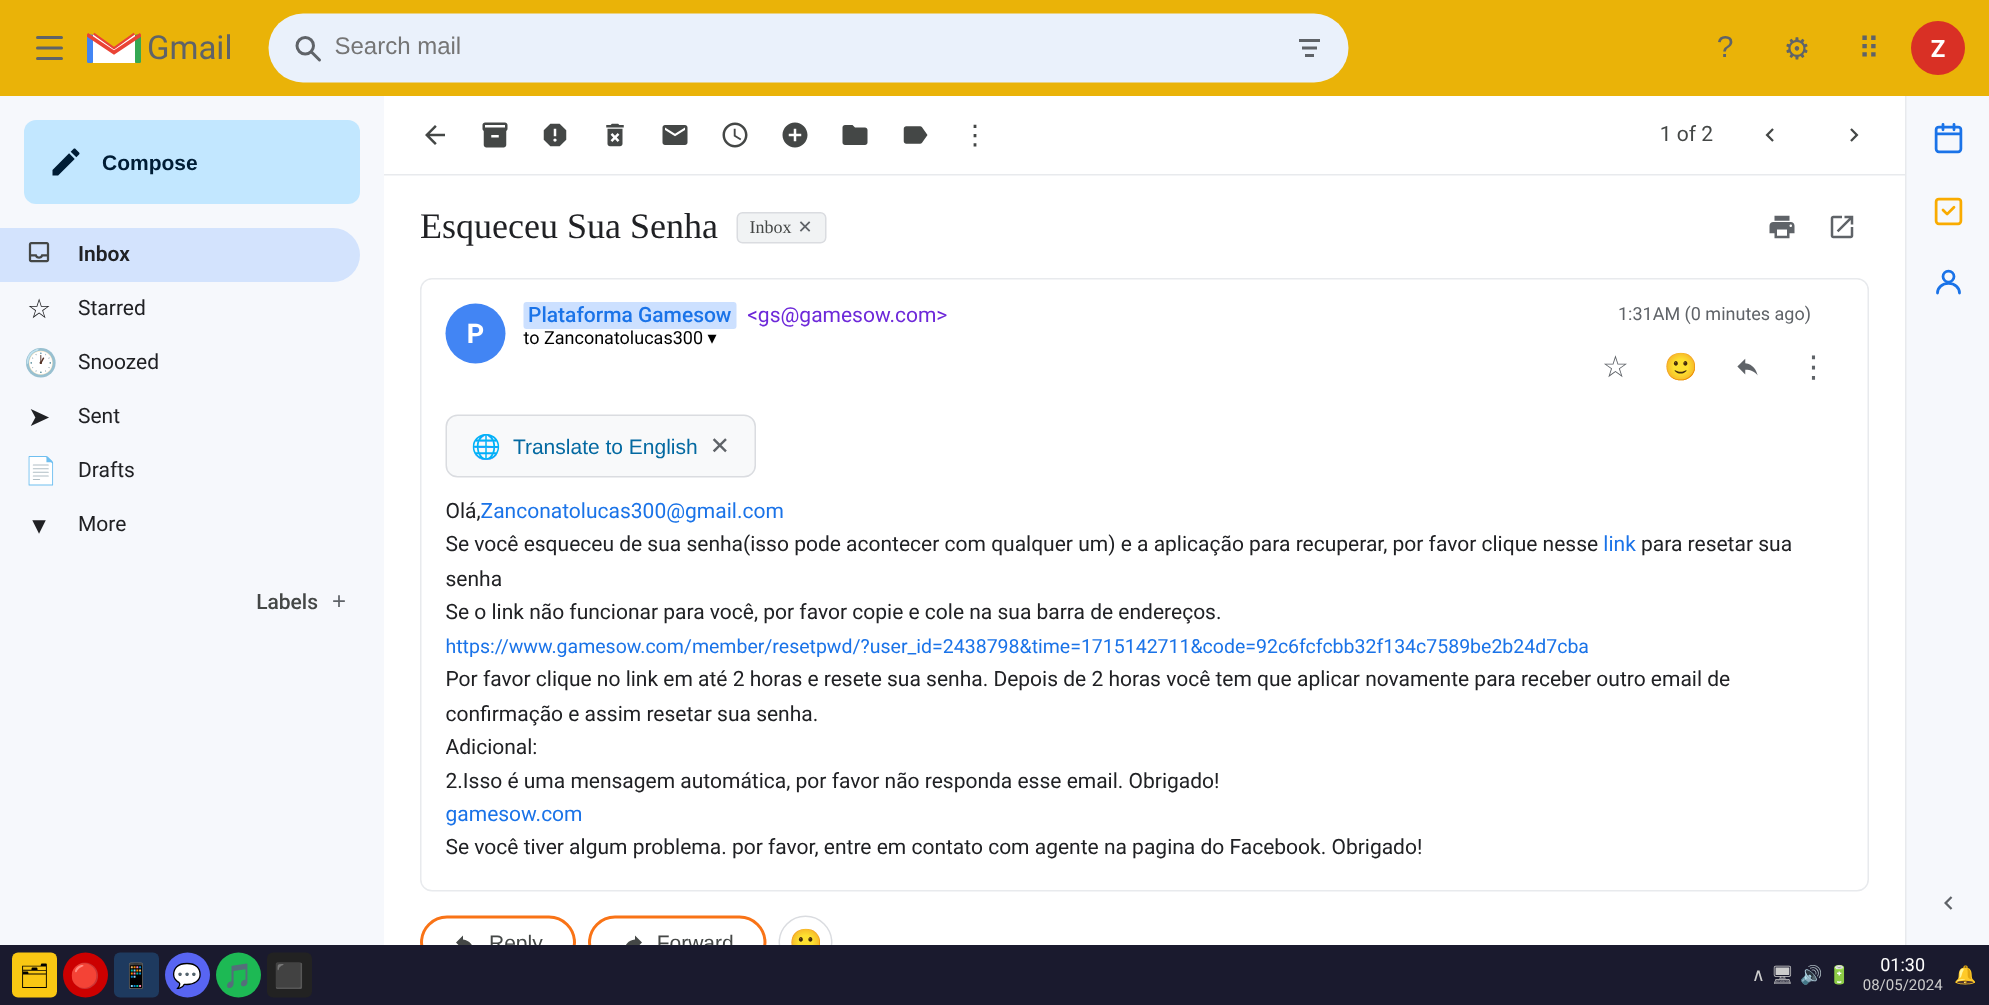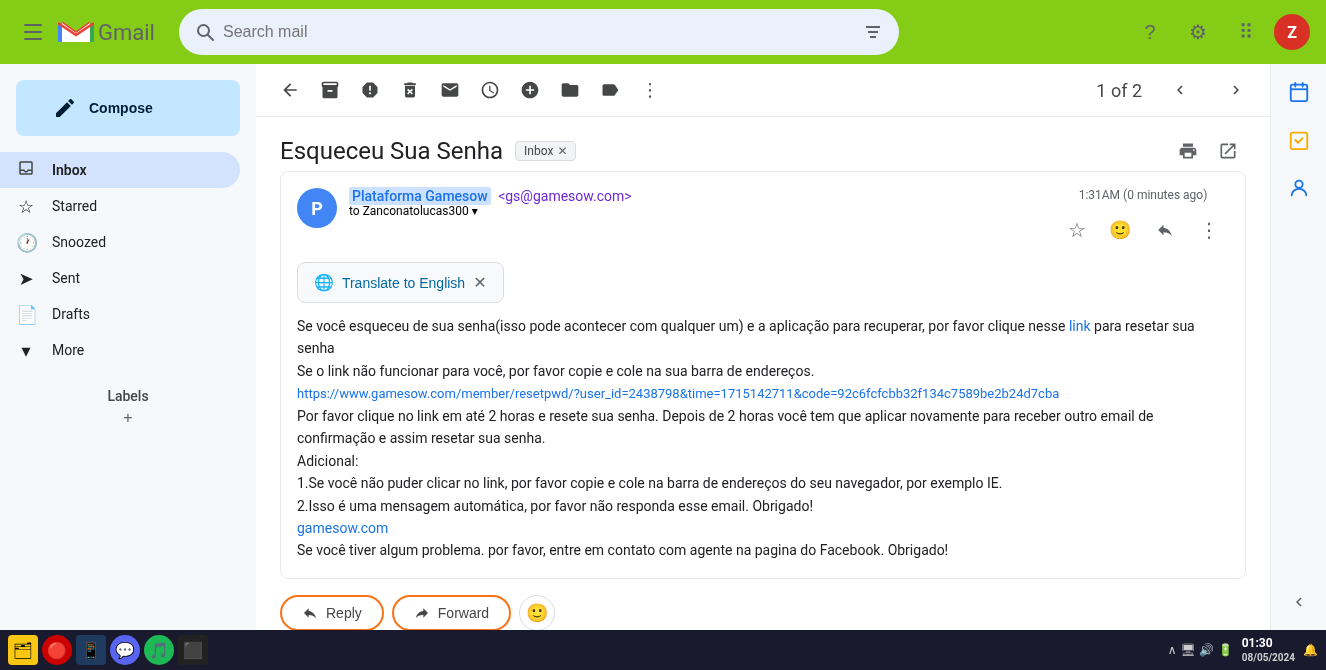--- a/index.html
+++ b/index.html
@@ -1,20 +1,20 @@
 <!DOCTYPE html>
 <html><head>
   <meta charset="utf-8">
   <style>
     * { box-sizing: border-box; margin: 0; padding: 0; }
     body { font-family: 'Google Sans', Roboto, Arial, sans-serif; background: #f6f8fc; height: 670px; overflow: hidden; display: flex; flex-direction: column; }
 
     
     .topbar {
-      display: flex; align-items: center; height: 64px; background: #84cc16;
+      display: flex; align-items: center; height: 64px; background: #eab308;
       padding: 0 16px; gap: 8px; flex-shrink: 0;
     }
     .topbar-menu-icon { cursor: pointer; padding: 8px; border-radius: 50%; display: flex; align-items: center; }
     .topbar-logo { display: flex; align-items: center; gap: 4px; margin-right: 16px; }
     .search-bar {
       flex: 1; max-width: 720px; background: #eaf1fb; border-radius: 24px;
       display: flex; align-items: center; padding: 0 16px; height: 46px; gap: 8px;
     }
     .search-bar input {
       border: none; background: transparent; outline: none; font-size: 16px;
@@ -35,58 +35,58 @@
     
     .main { display: flex; flex: 1; overflow: hidden; }
 
     
     .sidebar {
       width: 256px; flex-shrink: 0; background: #f6f8fc; padding: 8px 0;
       display: flex; flex-direction: column; overflow-y: auto;
     }
     .compose-btn {
       margin: 8px 16px 16px 16px; background: #c2e7ff; border-radius: 8px;
-      padding: 16px 37px; display: flex; align-items: center; gap: 12px;
+      padding: 16px 16px; display: flex; align-items: center; gap: 12px;
       cursor: pointer; font-size: 14px; font-weight: 600; color: #001d35;
       border: none; width: calc(100% - 32px); text-align: center;
     }
     .nav-item {
       display: flex; align-items: center; gap: 16px; padding: 4px 16px 4px 16px;
       height: 36px; border-radius: 0 24px 24px 0; cursor: pointer; font-size: 14px;
       color: #202124; margin-right: 16px; position: relative;
     }
     .nav-item.active { background: #d3e3fd; font-weight: 600; }
     .nav-icon { font-size: 18px; width: 20px; text-align: center; }
     .nav-label { flex: 1; }
     .labels-section { padding: 8px 16px; margin-top: 8px; }
     .labels-header {
       display: flex; align-items: center; justify-content: flex-end;
-      font-size: 14px; color: #444746; font-weight: 500; padding: 4px 0; flex-direction: column;
+      font-size: 14px; color: #444746; font-weight: 500; padding: 4px 0;
     }
 
     
     .content { flex: 1; display: flex; flex-direction: column; background: #fff; overflow: hidden; }
 
     
     .email-toolbar {
       display: flex; align-items: center; padding: 8px 16px; border-bottom: 1px solid #e8eaed;
       gap: 4px; flex-shrink: 0;
     }
     .toolbar-btn {
       width: 36px; height: 36px; border-radius: 50%; display: flex; align-items: center;
       justify-content: center; cursor: pointer; color: #444746; font-size: 18px;
       background: transparent; border: none;
     }
     .toolbar-spacer { flex: 1; }
-    .pagination { display: flex; align-items: center; gap: 20px; font-size: 18px; color: #444746; }
+    .pagination { display: flex; align-items: center; gap: 20px; font-size: 14px; color: #444746; }
 
     
     .email-thread { flex: 1; overflow-y: auto; padding: 16px 24px; }
     .email-subject-row {
-      display: flex; align-items: center; gap: 12px; margin-bottom: 2px;
+      display: flex; align-items: center; gap: 12px; margin-bottom: 16px; font-family: Liberation Serif, serif;
     }
     .email-subject {
       font-size: 24px; font-weight: 400; color: #202124;
     }
     .inbox-badge {
       background: #f1f3f4; border-radius: 4px; padding: 2px 8px;
       font-size: 12px; color: #444746; display: flex; align-items: center; gap: 4px;
       border: 1px solid #dadce0;
     }
     .subject-actions { margin-left: auto; display: flex; gap: 4px; }
@@ -145,21 +145,21 @@
     
     .taskbar {
       height: 40px; background: #1a1a2e; display: flex; align-items: center;
       padding: 0 8px; gap: 4px; flex-shrink: 0;
     }
     .taskbar-item {
       width: 30px; height: 30px; border-radius: 4px; display: flex; align-items: center;
       justify-content: center; cursor: pointer; font-size: 16px;
     }
     .taskbar-right { margin-left: auto; display: flex; align-items: center; gap: 8px; font-size: 12px; color: #ccc; }
-    .taskbar-clock { text-align: left; line-height: 1.3; font-weight: bold; }
+    .taskbar-clock { text-align: center; line-height: 1.3; }
   </style>
 </head>
 <body>
 
 <div class="topbar">
   <div class="topbar-menu-icon">
     <svg width="18" height="18" viewBox="0 0 18 18">
         <rect y="1" width="18" height="2" rx="1" fill="#5f6368"></rect>
         <rect y="8" width="18" height="2" rx="1" fill="#5f6368"></rect>
         <rect y="15" width="18" height="2" rx="1" fill="#5f6368"></rect>
@@ -358,30 +358,30 @@
           </div>
         </div>
 
         <div class="translate-bar">
           <span style="font-size:16px;">🌐</span>
           <button class="translate-btn">Translate to English</button>
           <button style="background:none;border:none;cursor:pointer;color:#5f6368;font-size:16px;">✕</button>
         </div>
 
         <div class="email-body">
+          <p>Olá,<a href="#">Zanconatolucas300@gmail.com</a></p>
           <p>
             <span>Se você esqueceu de sua senha(isso pode acontecer com qualquer um) e a aplicação para recuperar, por favor clique nesse</span>
             <a href="#">link</a>
             <span>para resetar sua senha</span>
           </p>
           <p>Se o link não funcionar para você, por favor copie e cole na sua barra de endereços.</p>
           <p><a href="#" style="word-break:break-all;font-size:13px;">https://www.gamesow.com/member/resetpwd/?user_id=2438798&amp;time=1715142711&amp;code=92c6fcfcbb32f134c7589be2b24d7cba</a></p>
           <p>Por favor clique no link em até 2 horas e resete sua senha. Depois de 2 horas você tem que aplicar novamente para receber outro email de confirmação e assim resetar sua senha.</p>
           <p>Adicional:</p>
-          <p>1.Se você não puder clicar no link, por favor copie e cole na barra de endereços do seu navegador, por exemplo IE.</p>
           <p>2.Isso é uma mensagem automática, por favor não responda esse email. Obrigado!</p>
           <p><a href="#">gamesow.com</a></p>
           <p>Se você tiver algum problema. por favor, entre em contato com agente na pagina do Facebook. Obrigado!</p>
         </div>
       </div>
 
       <div class="reply-area">
         <button class="reply-btn">
           <svg width="16" height="16" viewBox="0 0 24 24">
               <path d="M10 9V5l-7 7 7 7v-4.1c5 0 8.5 1.6 11 5.1-1-5-4-10-11-11z" fill="#444746"></path>

